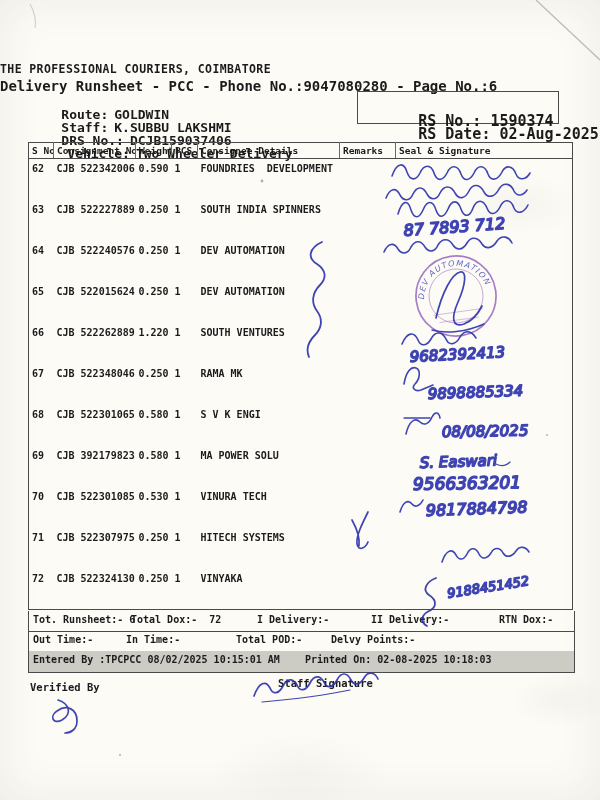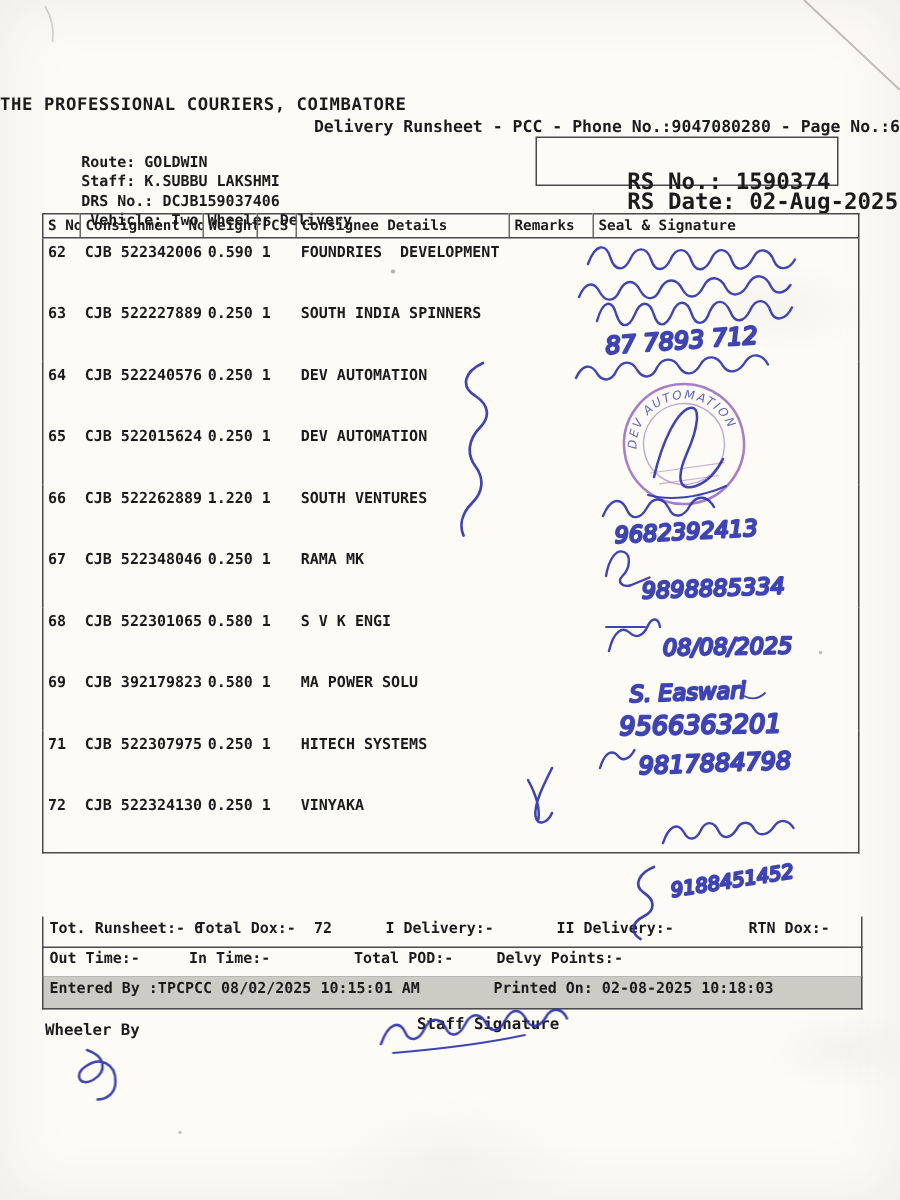--- a/index.html
+++ b/index.html
@@ -9,22 +9,22 @@
       radial-gradient(ellipse 90px 45px at 520px 205px, rgba(120,110,90,0.05), transparent 70%),
       radial-gradient(ellipse 130px 60px at 300px 772px, rgba(120,110,90,0.05), transparent 70%),
       radial-gradient(ellipse 70px 40px at 560px 700px, rgba(120,110,90,0.06), transparent 70%),
       #fcfbf6;
     box-shadow: inset 0 0 45px rgba(70,65,50,0.08);
     font-family:"DejaVu Sans Mono", monospace;
     color:#1b1b1b;
   }
   .abs{position:absolute;}
   .title{top:62px;left:0;width:100%;text-align:left;font-size:11.5px;font-weight:700;letter-spacing:0.4px;}
-  .subtitle{top:78px;left:0;width:100%;text-align:right;font-size:11px;font-weight:700;}
-  .info-line{left:30px;font-size:10px;font-weight:700;white-space:pre;}
+  .subtitle{top:78px;left:0;width:100%;text-align:left;font-size:14px;font-weight:700;}
+  .info-line{left:30px;font-size:13px;font-weight:700;white-space:pre;}
   .info-line .lab{margin-right:6px;}
   .rs-box{left:357px;top:91px;width:200px;height:31px;border:1px solid #4a4a4a;}
   .rs-line{left:6px;font-size:15px;font-weight:700;white-space:pre;}
   table.runsheet{
     position:absolute;left:28px;top:142px;width:545px;
     border-collapse:collapse;table-layout:fixed;
     border:1.2px solid #4a4a4a;
   }
   table.runsheet th{
     font-size:9.5px;font-weight:700;text-align:left;padding:2px 2px 2px 3px;
@@ -162,20 +162,29 @@
       <tr>
         <td>69</td>
         <td>CJB 392179823</td>
         <td>0.580</td>
         <td>1</td>
         <td>MA POWER SOLU</td>
         <td></td>
         <td></td>
       </tr>
       <tr>
+        <td>70</td>
+        <td>CJB 522301085</td>
+        <td>0.530</td>
+        <td>1</td>
+        <td>VINURA TECH</td>
+        <td></td>
+        <td></td>
+      </tr>
+      <tr>
         <td>71</td>
         <td>CJB 522307975</td>
         <td>0.250</td>
         <td>1</td>
         <td>HITECH SYSTEMS</td>
         <td></td>
         <td></td>
       </tr>
       <tr>
         <td>72</td>
@@ -199,24 +208,24 @@
 
   <div class="abs foot-box" style="top:631px;height:20px;">
     <span class="fitem" style="left:4px;">Out Time:-</span>
     <span class="fitem" style="left:97px;">In Time:-</span>
     <span class="fitem" style="left:207px;">Total POD:-</span>
     <span class="fitem" style="left:302px;">Delvy Points:-</span>
   </div>
 
   <div class="abs foot-box entered" style="top:651px;height:21px;">
     <span class="fitem" style="left:4px;">Entered By :TPCPCC 08/02/2025 10:15:01 AM</span>
-    <span class="fitem" style="left:300px;">Printed On: 02-08-2025 10:18:03</span>
-  </div>
-
-  <div class="abs sig-label" style="left:30px;top:681px;">Wheeler By</div>
+    <span class="fitem" style="left:276px;">Printed On: 02-08-2025 10:18:03</span>
+  </div>
+
+  <div class="abs sig-label" style="left:30px;top:681px;">Verified By</div>
   <div class="abs sig-label" style="left:278px;top:677px;">Staff Signature</div>
 
   <svg class="ink-overlay" width="600" height="800" viewBox="0 0 600 800">
 
     <g stroke="#b7b2a8" fill="none">
       <path d="M536,0 L600,60" stroke-width="1.3" opacity="0.85"></path>
       <path d="M30,4 q7,12 5,24" stroke-width="1.1" opacity="0.6"></path>
       <circle cx="262" cy="181" r="1.4" fill="#97907f" stroke="none" opacity="0.7"></circle>
       <circle cx="547" cy="435" r="1.1" fill="#97907f" stroke="none" opacity="0.6"></circle>
       <circle cx="120" cy="755" r="1.2" fill="#97907f" stroke="none" opacity="0.5"></circle>

